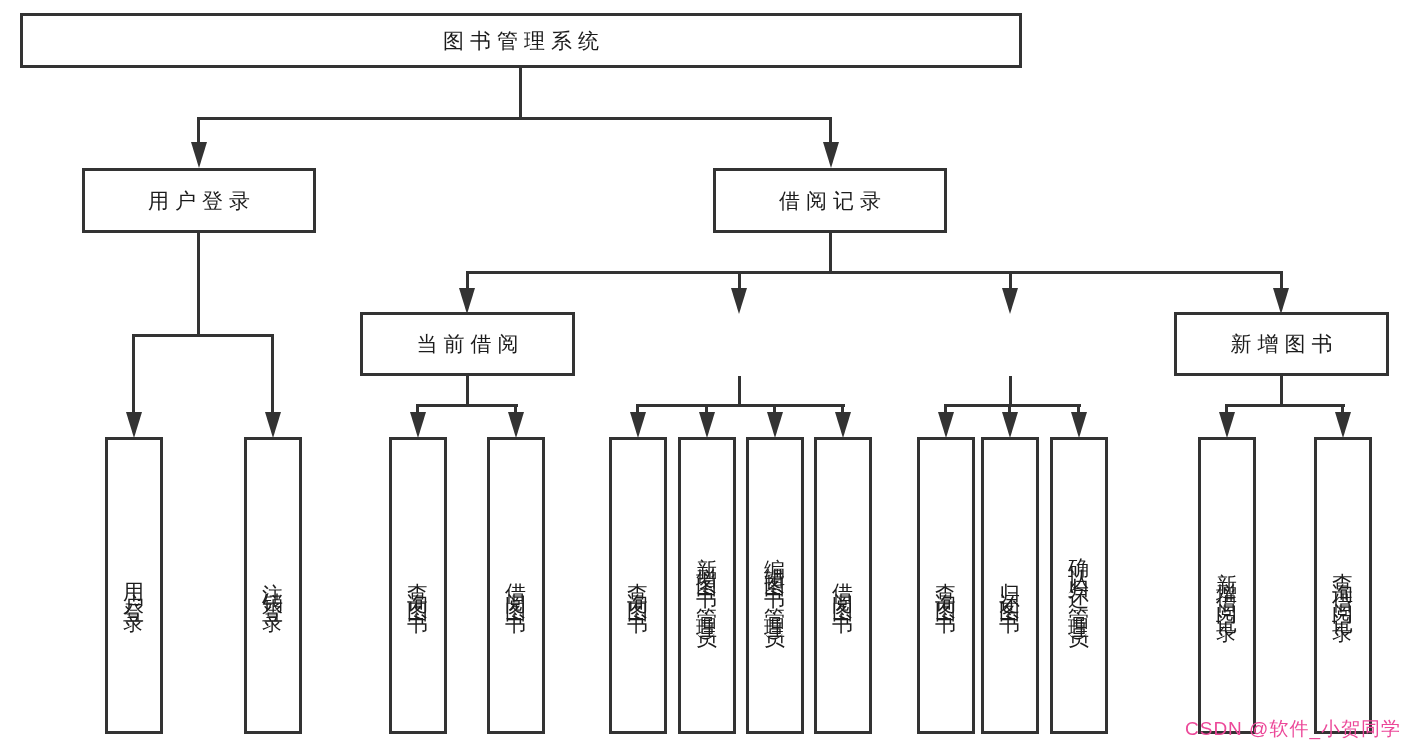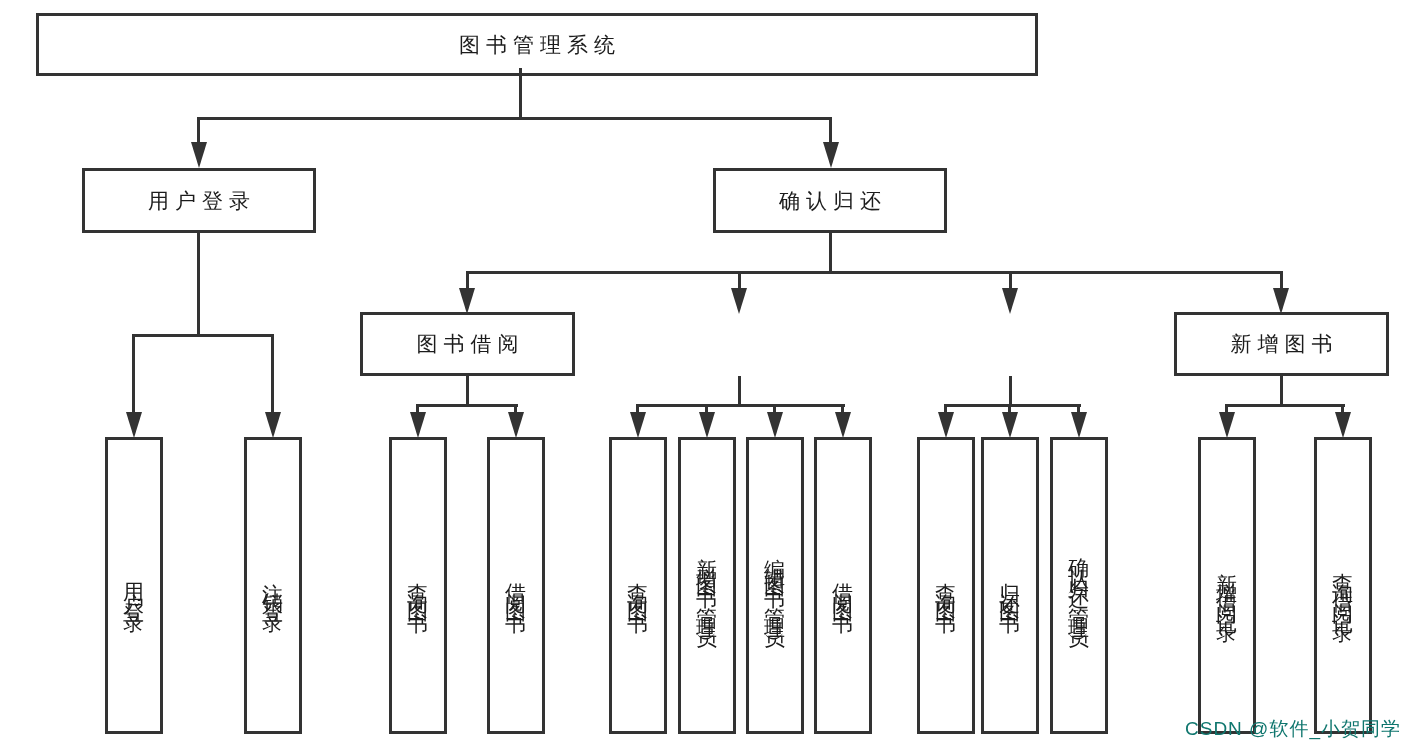--- a/index.html
+++ b/index.html
@@ -48,61 +48,61 @@
     height: 0;
     border-left: 8px solid transparent;
     border-right: 8px solid transparent;
     border-top: 26px solid #333333;
   }
   .watermark {
     position: absolute;
     left: 1185px;
     top: 716px;
     font-size: 19px;
-    color: #0f766e;
+    color: #ec4899;
     letter-spacing: 1px;
     white-space: nowrap;
   }
 </style>
 </head>
 <body>
 
 <div id="canvas">
 
-  <div class="box h" style="left:36px; top:13px; width:1002px; height:63px;">图书管理系统</div>
+  <div class="box h" style="left:20px; top:13px; width:1002px; height:55px;">图书管理系统</div>
 
   <div class="line" style="left:519px; top:68px;  width:3px;  height:52px;"></div>
   <div class="line" style="left:197px; top:117px; width:635px; height:3px;"></div>
   <div class="line" style="left:197px; top:117px; width:3px;  height:33px;"></div>
   <div class="arrow" style="left:191px; top:142px;"></div>
   <div class="line" style="left:829px; top:117px; width:3px;  height:33px;"></div>
   <div class="arrow" style="left:823px; top:142px;"></div>
 
   <div class="box h" style="left:82px; top:168px; width:234px; height:65px;">用户登录</div>
-  <div class="box h" style="left:713px; top:168px; width:234px; height:65px;">确认归还</div>
+  <div class="box h" style="left:713px; top:168px; width:234px; height:65px;">借阅记录</div>
 
   <div class="line" style="left:197px; top:233px; width:3px;  height:104px;"></div>
   <div class="line" style="left:132px; top:334px; width:142px; height:3px;"></div>
   <div class="line" style="left:132px; top:334px; width:3px;  height:84px;"></div>
   <div class="arrow" style="left:126px; top:412px;"></div>
   <div class="line" style="left:271px; top:334px; width:3px;  height:84px;"></div>
   <div class="arrow" style="left:265px; top:412px;"></div>
 
   <div class="line" style="left:829px; top:233px; width:3px;  height:41px;"></div>
   <div class="line" style="left:466px; top:271px; width:817px; height:3px;"></div>
   <div class="line" style="left:466px;  top:271px; width:3px; height:24px;"></div>
   <div class="arrow" style="left:459px;  top:288px;"></div>
   <div class="line" style="left:738px;  top:271px; width:3px; height:24px;"></div>
   <div class="arrow" style="left:731px;  top:288px;"></div>
   <div class="line" style="left:1009px; top:271px; width:3px; height:24px;"></div>
   <div class="arrow" style="left:1002px; top:288px;"></div>
   <div class="line" style="left:1280px; top:271px; width:3px; height:24px;"></div>
   <div class="arrow" style="left:1273px; top:288px;"></div>
 
-  <div class="box h" style="left:360px; top:312px; width:215px; height:64px;">图书借阅</div>
+  <div class="box h" style="left:360px; top:312px; width:215px; height:64px;">当前借阅</div>
   <div class="box h" style="left:1174px; top:312px; width:215px; height:64px;">新增图书</div>
 
   <div class="line" style="left:466px; top:376px; width:3px;  height:31px;"></div>
   <div class="line" style="left:416px; top:404px; width:102px; height:3px;"></div>
   <div class="line" style="left:416px; top:404px; width:3px; height:16px;"></div>
   <div class="arrow" style="left:410px; top:412px;"></div>
   <div class="line" style="left:514px; top:404px; width:3px; height:16px;"></div>
   <div class="arrow" style="left:508px; top:412px;"></div>
 
   <div class="line" style="left:738px; top:376px; width:3px;  height:31px;"></div>

